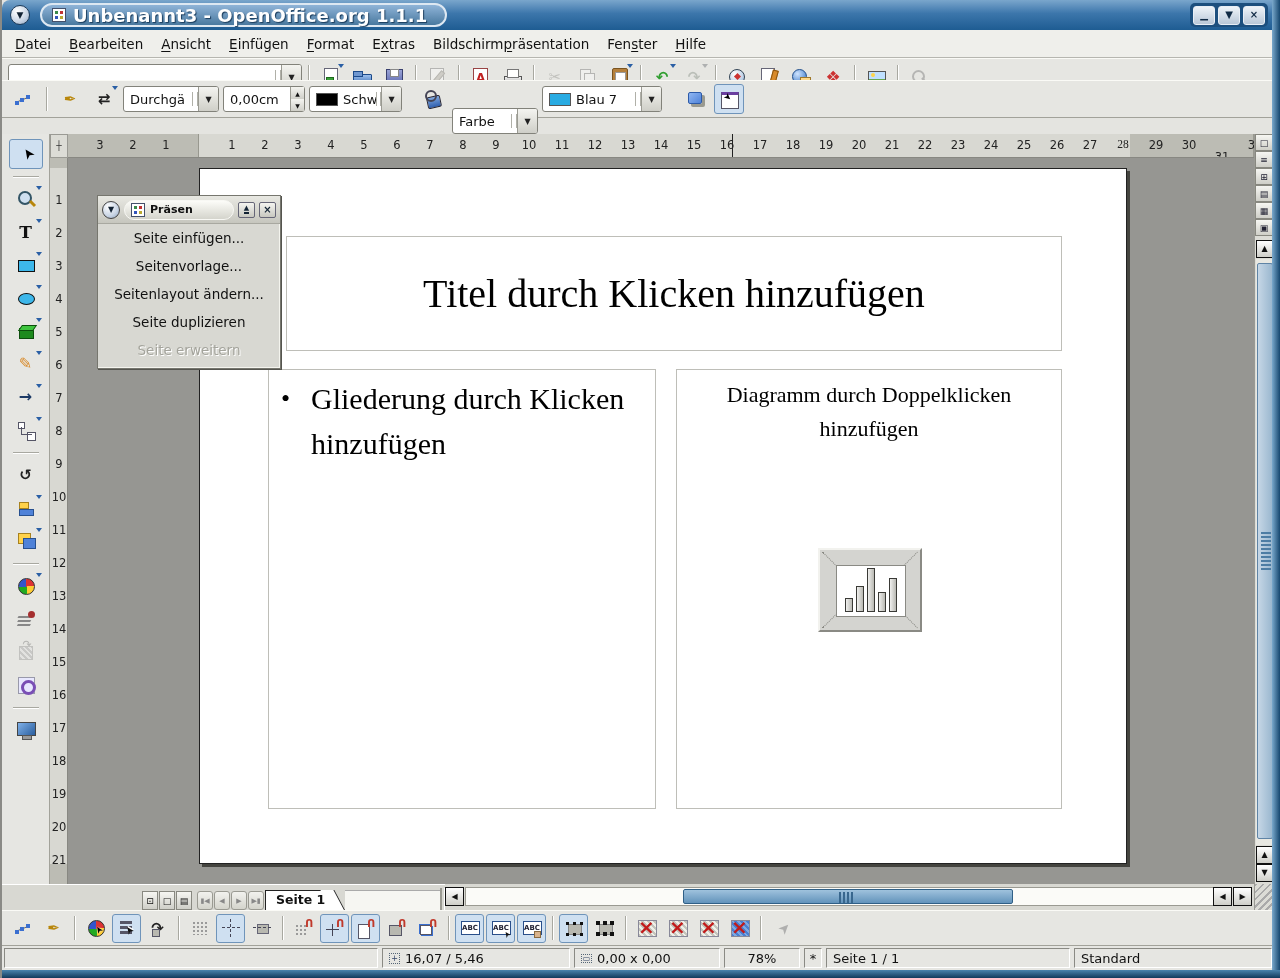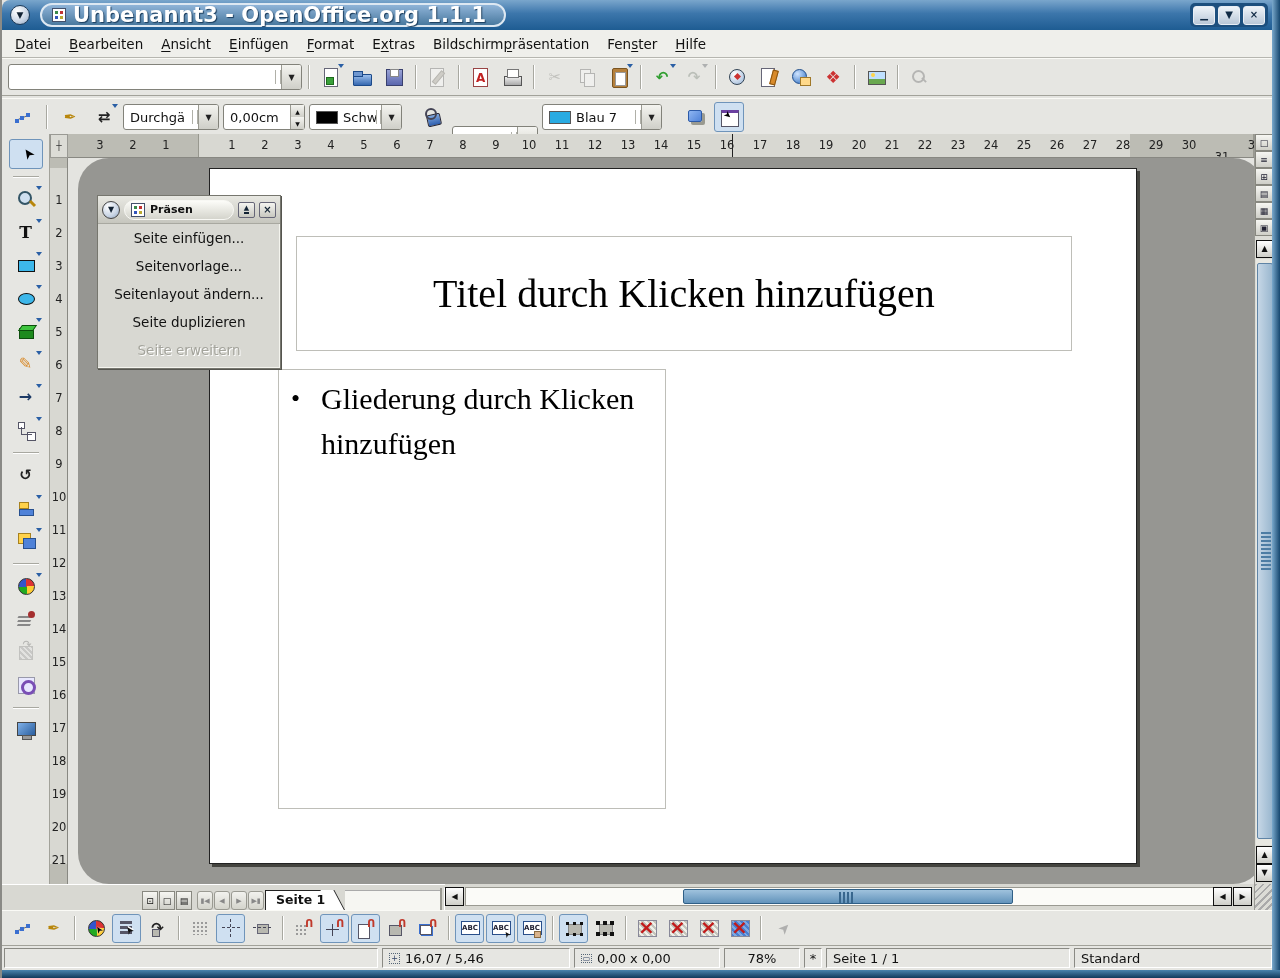--- a/index.html
+++ b/index.html
@@ -6,35 +6,35 @@
   *{box-sizing:border-box;}
   #stage{position:relative;width:1280px;height:978px;font-family:"DejaVu Sans","Liberation Sans",sans-serif;font-size:13px;color:#111;background:#e4e4e0;overflow:hidden;border-left:2px solid #8a8a86;}
   .abs{position:absolute;}
 
   
   #titlebar{left:0;top:0;width:1280px;height:30px;background:linear-gradient(180deg,#7aa6cc 0%,#3c76ab 45%,#1e5c92 100%);border-radius:8px 8px 0 0;display:flex;align-items:center;}
   #right-frame{right:0;top:0;width:8px;height:978px;background:linear-gradient(90deg,#7aa9cc,#16476f);}
   #bottom-frame{left:0;top:970px;width:1280px;height:8px;background:linear-gradient(180deg,#4a83ad,#123a5c);}
   #sysmenu-btn{width:20px;height:20px;margin-left:8px;border-radius:50%;background:radial-gradient(circle at 35% 30%,#ffffff,#c8d4e4 60%,#8aa0bc);border:1px solid #1d3a57;display:flex;align-items:center;justify-content:center;color:#123;font-size:9px;}
   #title-capsule{height:24px;margin-left:10px;padding:0 18px 0 10px;border-radius:12px;border:2px solid #dde8f2;background:linear-gradient(180deg,#8fb4d8,#49799f);display:flex;align-items:center;gap:7px;}
-  #title-text{color:#fff;font-weight:bold;font-size:21px;text-shadow:1px 1px 1px #1a3c5c;white-space:nowrap;}
+  #title-text{color:#fff;font-weight:bold;font-size:18px;text-shadow:1px 1px 1px #1a3c5c;white-space:nowrap;}
   .winicon{width:14px;height:14px;background:#fff;border:1px solid #44506a;position:relative;}
   .winicon::after{content:"";position:absolute;left:2px;top:2px;width:3px;height:3px;background:#3a8a4a;box-shadow:5px 0 0 #c23333,0 5px 0 #3355bb,5px 5px 0 #bbaa33;}
   #winbtns{position:absolute;right:14px;top:3px;height:24px;padding:2px 3px;background:#1c4f7e;border-radius:5px;display:flex;gap:3px;align-items:center;}
   .wbtn{width:22px;height:19px;border:1px solid #e8eef5;border-radius:3px;background:linear-gradient(180deg,#eef3f8,#b9c8d8);display:flex;align-items:center;justify-content:center;font-size:10px;font-weight:bold;color:#102a44;line-height:1;}
 
   
   #menubar{left:0;top:30px;width:1272px;height:28px;background:#efefeb;border-bottom:1px solid #b6b6b0;display:flex;align-items:center;padding-left:4px;}
   .mitem{padding:4px 9px;font-size:13.5px;white-space:nowrap;}
   .mitem u{text-underline-offset:2px;}
 
   
   .tb{background:#e6e6e2;border-top:1px solid #fafaf6;border-bottom:1px solid #a2a29a;display:flex;align-items:center;}
   #funcbar{left:0;top:58px;width:1272px;height:38px;padding-left:6px;gap:2px;}
-  #objbar{left:0;top:98px;width:1272px;height:38px;padding-left:6px;gap:4px;}
+  #objbar{left:0;top:80px;width:1272px;height:38px;padding-left:6px;gap:4px;}
   .tbtn{width:30px;height:30px;border:1px solid transparent;border-radius:3px;display:flex;align-items:center;justify-content:center;position:relative;flex:none;}
   .tbtn.on{background:#cfe0f1;border-color:#6f94ba;}
   .tbtn.dd::after{content:"";position:absolute;top:1px;right:0;border:3px solid transparent;border-top:4px solid #2a5fa5;}
   .dis{opacity:.38;filter:grayscale(.9);}
   .sep{width:1px;height:24px;background:#a8a8a0;box-shadow:1px 0 0 #fff;margin:0 4px;flex:none;}
 
   .combo{height:26px;background:#fff;border:1px solid #82827a;border-radius:3px;display:flex;align-items:center;padding-left:6px;position:relative;flex:none;}
   .combo .grip{width:6px;height:14px;border-left:1px solid #b0b0a8;border-right:1px solid #b0b0a8;margin-left:auto;}
   .cbtn{width:20px;height:24px;background:linear-gradient(180deg,#f4f4f0,#cfcfc8);border-left:1px solid #9a9a92;border-radius:0 2px 2px 0;display:flex;align-items:center;justify-content:center;font-size:8px;color:#222;flex:none;}
   .swatch{width:22px;height:13px;border:1px solid #555;margin-right:5px;flex:none;}
@@ -49,21 +49,21 @@
   .rdark-v{position:absolute;left:0;width:18px;background:#bcbcb4;}
   .rlabel{position:absolute;font-size:11.5px;color:#222;width:22px;text-align:center;}
   #cursor-marker{position:absolute;top:0;bottom:0;width:1px;background:#222;}
 
   
   #toolbox{left:0;top:134px;width:48px;height:750px;background:#e6e6e2;border-right:1px solid #a2a29a;display:flex;flex-direction:column;align-items:center;padding-top:5px;gap:3px;}
   #toolbox .tbtn{width:34px;height:30px;}
   #toolbox .hsep{width:26px;height:1px;background:#a8a8a0;box-shadow:0 1px 0 #fff;margin:4px 0;}
 
   
-  #canvas{left:76px;top:158px;width:1186px;height:726px;background:#969692;overflow:hidden;border-radius:31px;}
+  #canvas{left:66px;top:158px;width:1186px;height:726px;background:#969692;overflow:hidden;}
   #page{position:absolute;left:131px;top:10px;width:928px;height:696px;background:#fff;border:1px solid #222;box-shadow:3px 3px 0 #44443f;}
   .ph{position:absolute;border:1px solid #bebeb8;font-family:"Liberation Serif","DejaVu Serif",serif;color:#000;}
   #ph-title{left:86px;top:67px;width:776px;height:115px;display:flex;align-items:center;justify-content:center;font-size:40px;}
   #ph-outline{left:68px;top:200px;width:388px;height:440px;font-size:30px;line-height:45px;padding:6px 4px 0 12px;}
   #ph-outline .bullet{display:inline-block;width:30px;font-size:26px;vertical-align:top;}
   #ph-outline .otext{display:inline-block;width:330px;vertical-align:top;}
   #ph-chart{left:476px;top:200px;width:386px;height:440px;font-size:22px;line-height:34px;text-align:center;padding-top:8px;}
   #chart-icon{position:absolute;left:141px;top:178px;width:104px;height:84px;background:#d4d4d0;border:2px solid;border-color:#f2f2ee #8a8a84 #8a8a84 #f2f2ee;}
   #chart-inner{position:absolute;left:16px;top:15px;width:70px;height:52px;background:#fff;border:1px solid #8a8a84;display:flex;align-items:flex-end;justify-content:center;gap:3px;padding-bottom:4px;}
   .cbar{width:8px;background:linear-gradient(90deg,#f0f0ee,#b9b9b3);border:1px solid #3a3a36;}
@@ -407,21 +407,21 @@
         <span class="rlabel" style="left: 714px; top: 4px;">18</span>
         <span class="rlabel" style="left: 747px; top: 4px;">19</span>
         <span class="rlabel" style="left: 780px; top: 4px;">20</span>
         <span class="rlabel" style="left: 813px; top: 4px;">21</span>
         <span class="rlabel" style="left: 846px; top: 4px;">22</span>
         <span class="rlabel" style="left: 879px; top: 4px; text-align: center;">23</span>
         <span class="rlabel" style="left: 912px; top: 4px;">24</span>
         <span class="rlabel" style="left: 945px; top: 4px;">25</span>
         <span class="rlabel" style="left: 978px; top: 4px;">26</span>
         <span class="rlabel" style="left: 1011px; top: 4px;">27</span>
-        <span class="rlabel" style="left: 1044px; top: 4px;">28</span>
+        <span class="rlabel" style="left: 1044px; top: 4px; font-family: Liberation Serif, serif;">28</span>
         <span class="rlabel" style="left: 1077px; top: 4px;">29</span>
         <span class="rlabel" style="left: 1110px; top: 4px;">30</span>
         <span class="rlabel" style="left: 1143px; top: 16px; text-decoration: underline;">31</span>
         <span class="rlabel" style="left: 1176px; top: 4px;">32</span>
       </div>
     <div id="cursor-marker" style="left:664px;"></div>
   </div>
   <div id="v-ruler" class="abs">
     <div class="rdark-v" style="top:0;height:10px;"></div>
     <div class="rdark-v" style="top:706px;height:20px;"></div>
@@ -507,20 +507,36 @@
         <span class="ic glyph i-screen-show-tool"></span>
       </div>
     </div>
 
   <div id="canvas" class="abs">
     <div id="page">
       <div id="ph-title" class="ph">Titel durch Klicken hinzufügen</div>
       <div id="ph-outline" class="ph">
         <span class="bullet">•</span><span class="otext">Gliederung durch Klicken hinzufügen</span>
       </div>
+      <div id="ph-chart" class="ph">
+        <span style="display:inline-block;width:360px;">Diagramm durch Doppelklicken hinzufügen</span>
+        <div id="chart-icon">
+          <div class="diag" style="left:-1px;top:10px;transform:rotate(45deg);"></div>
+          <div class="diag" style="right:-1px;top:10px;transform:rotate(-45deg);"></div>
+          <div class="diag" style="left:-1px;bottom:10px;transform:rotate(-45deg);"></div>
+          <div class="diag" style="right:-1px;bottom:10px;transform:rotate(45deg);"></div>
+          <div id="chart-inner">
+              <div class="cbar" style="height: 14px;"></div>
+              <div class="cbar" style="height: 26px;"></div>
+              <div class="cbar" style="height: 44px;"></div>
+              <div class="cbar" style="height: 20px;"></div>
+              <div class="cbar" style="height: 34px;"></div>
+            </div>
+        </div>
+      </div>
     </div>
   </div>
 
   <div id="palette" class="abs">
     <div id="pal-title">
       <div id="pal-menu-btn">
           <span>▼</span>
         </div>
       <div id="pal-capsule">
         <span class="winicon"></span>

